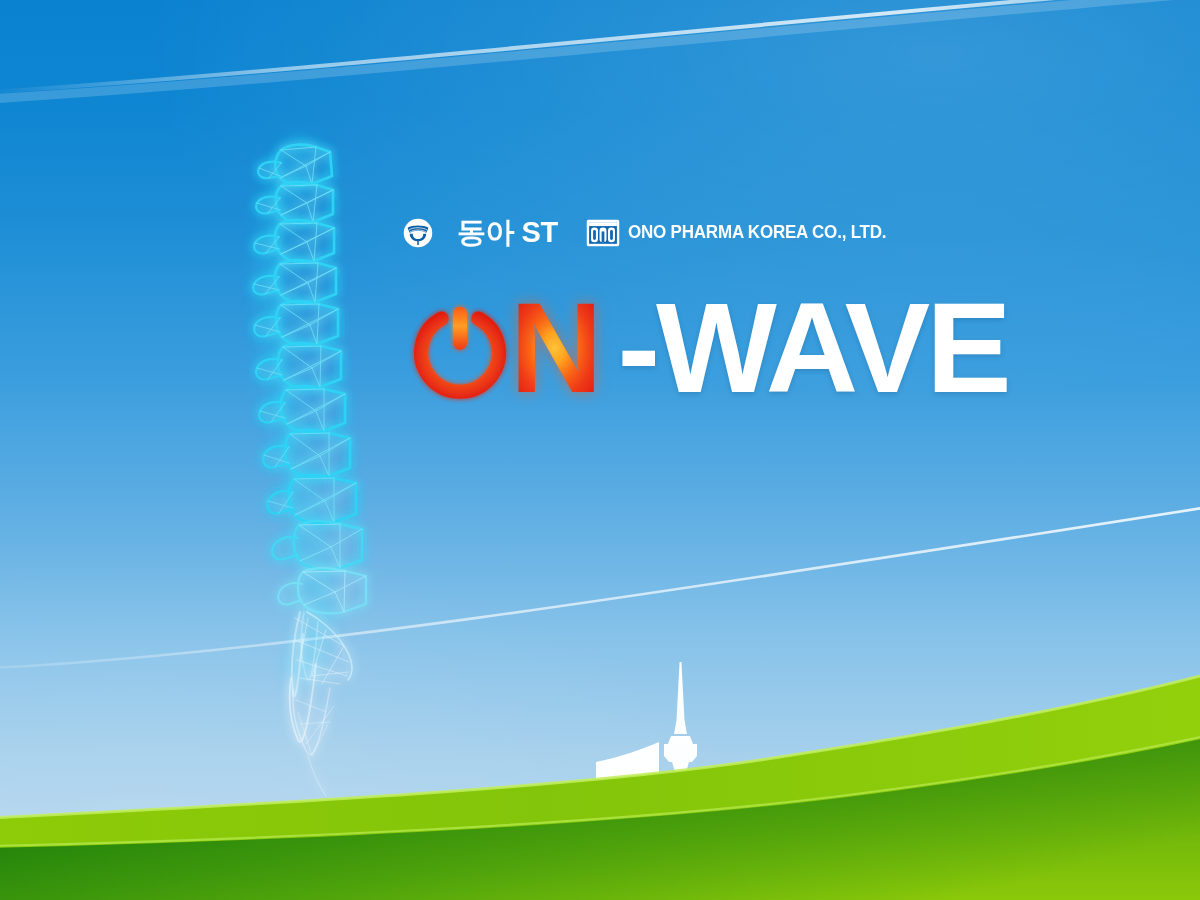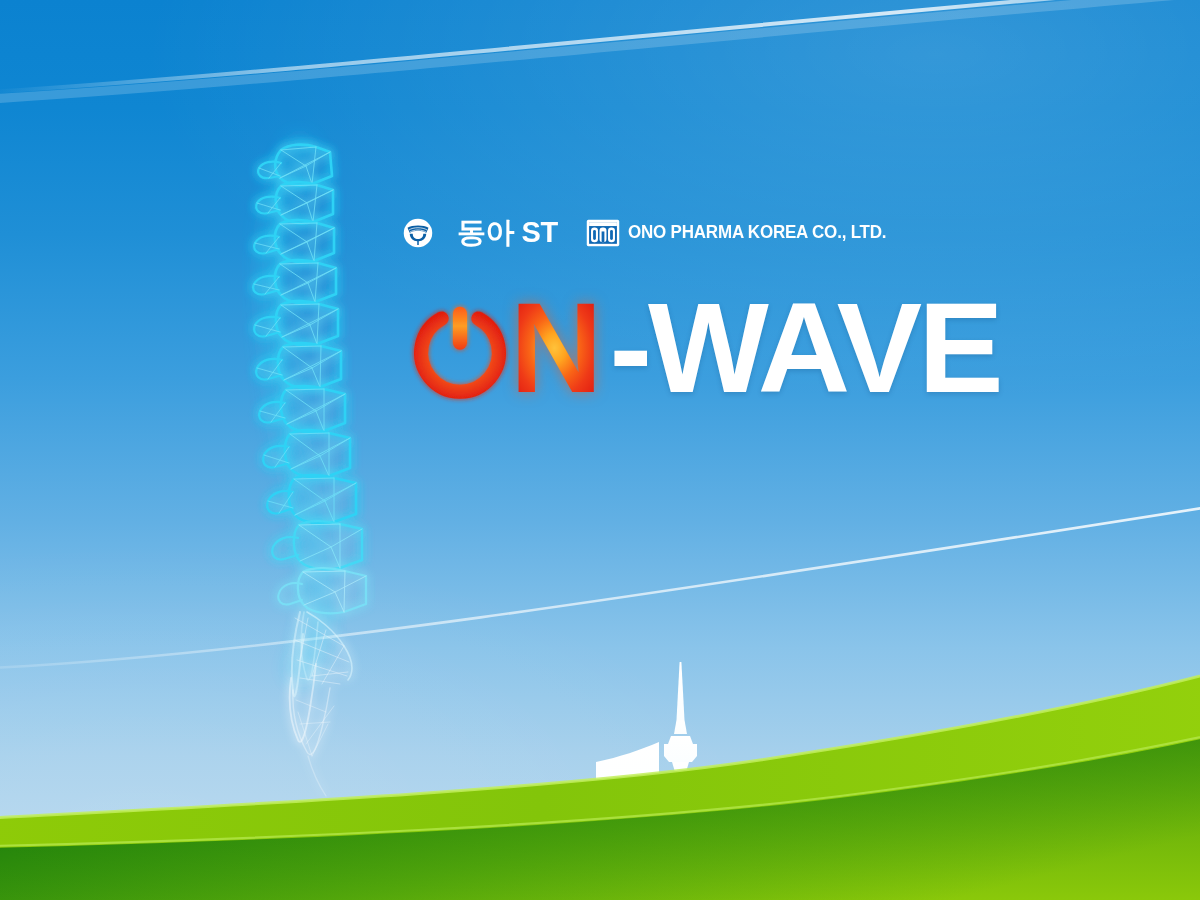--- a/index.html
+++ b/index.html
@@ -128,21 +128,21 @@
     top: -4px;
   }
   .onwave-rest {
     font-size: 128px;
     font-weight: 800;
     line-height: 1;
     letter-spacing: -4px;
     color: #ffffff;
     position: relative;
     top: -4px;
-    margin-left: 10px;
+    margin-left: 18px;
     text-shadow: 0 2px 5px rgba(10,60,110,.22);
   }
   .title-symposium {
     position: absolute;
     left: 400px;
     top: 410px;
     font-size: 116px;
     font-weight: 400;
     letter-spacing: -1.5px;
     line-height: 1;

